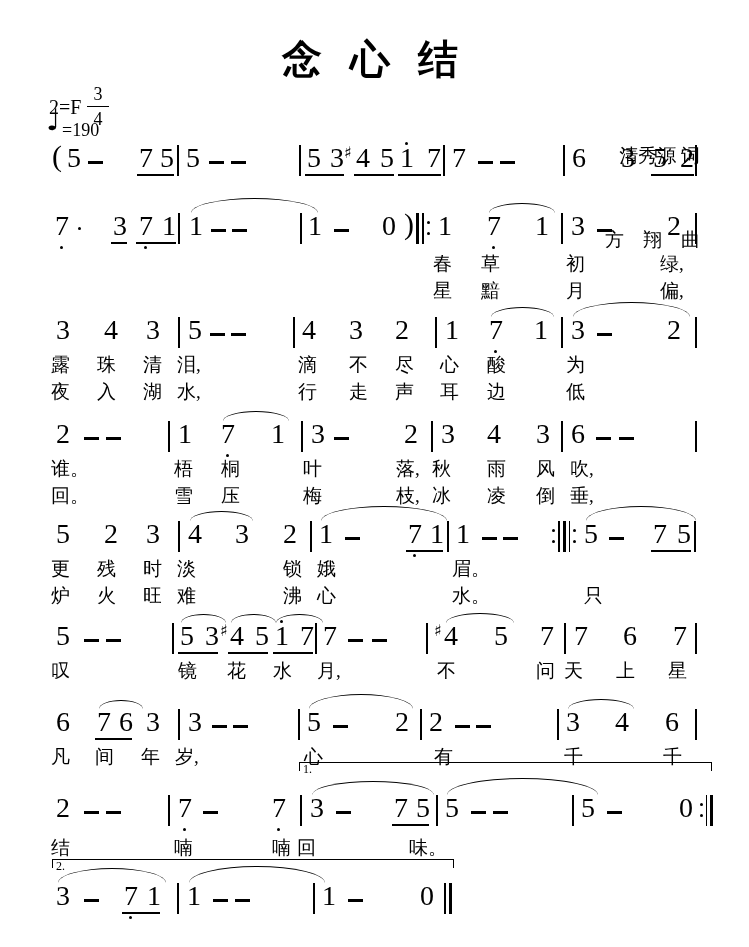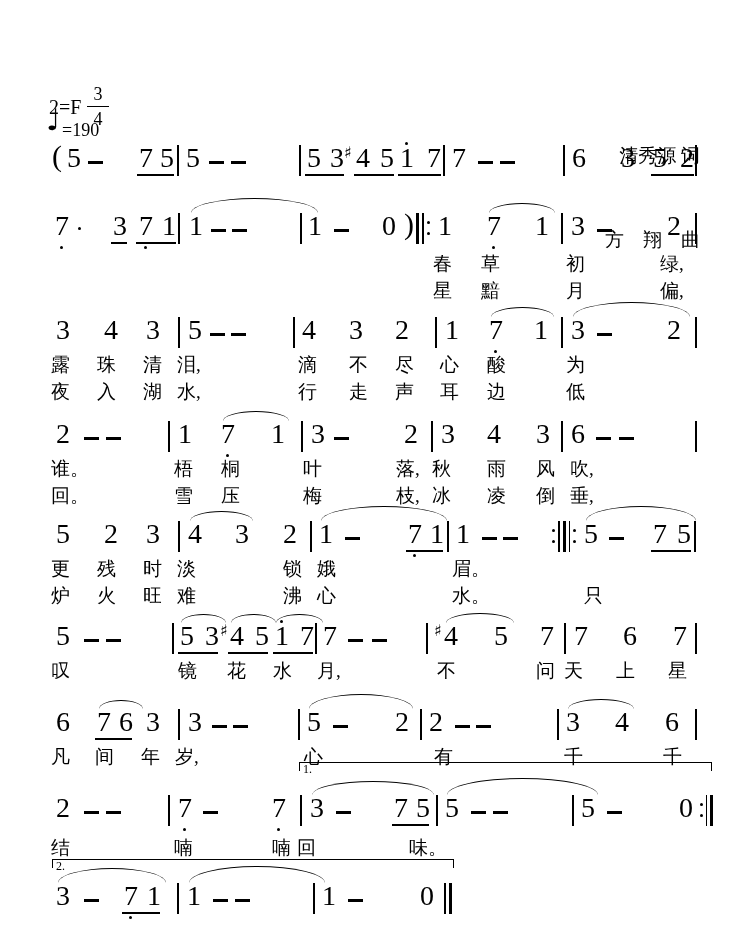--- a/index.html
+++ b/index.html
@@ -32,20 +32,21 @@
   .uline{position:absolute;height:1.6px;background:#000;}
   .slur{position:absolute;border-top:1.6px solid #000;border-radius:50% 50% 0 0 / 100% 100% 0 0;}
   .odot,.rdot,.adot{position:absolute;width:3.4px;height:3.4px;background:#000;border-radius:50%;}
   .volta{position:absolute;height:8px;border-top:1.6px solid #000;border-left:1.6px solid #000;border-right:1.6px solid #000;}
   .volta .vlabel{position:absolute;left:3px;top:0;font-size:12px;line-height:12px;}
 </style>
 </head>
 <body>
 
 <div id="sheet">
+  <div class="title">念 心 结</div>
   <div class="credits">
     <div>清秀源 词</div>
     <div>方　翔　曲</div>
   </div>
   <div class="tonality">2=F</div>
   <div class="fraction">
     <span class="num">3</span>
     <span class="den">4</span>
   </div>
   <div class="tempo-note">♩</div>

